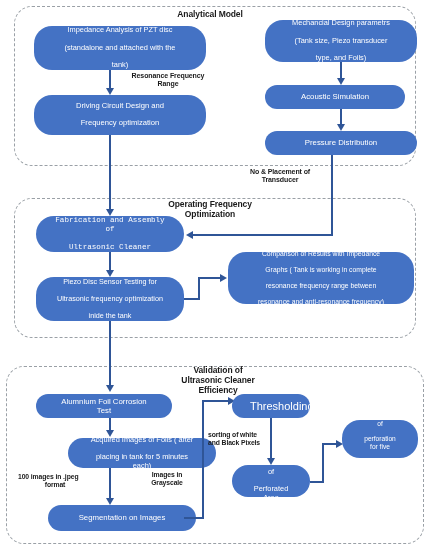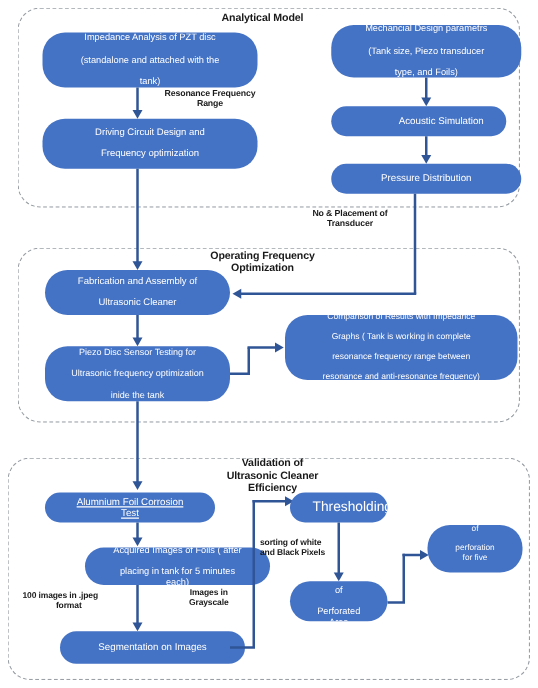--- a/index.html
+++ b/index.html
@@ -135,21 +135,21 @@
     <span>
       <span>Mechancial Design parametrs</span><br>
       <span>(Tank size, Piezo transducer</span><br>
       <span>type, and Foils)</span>
     </span>
   </div>
 
   <div class="ln v" style="left:340px; top:62px; height:18px;"></div>
   <div class="arrow down" style="left:336.5px; top:78px;"></div>
 
-  <div class="box" style="left:265px; top:85px; width:140px; height:24px; font-size:7.8px;text-align:right;">
+  <div class="box" style="left:265px; top:85px; width:140px; height:24px; font-size:7.8px;">
     <span>Acoustic Simulation</span>
   </div>
 
   <div class="ln v" style="left:340px; top:109px; height:17px;"></div>
   <div class="arrow down" style="left:336.5px; top:124px;"></div>
 
   <div class="box" style="left:265px; top:131px; width:152px; height:24px; font-size:7.8px;">
     <span>Pressure Distribution</span>
   </div>
 
@@ -158,21 +158,21 @@
 
   <div class="ln v" style="left:331px; top:155px; height:80px;"></div>
   <div class="ln h" style="left:192px; top:234px; width:141px;"></div>
   <div class="arrow left" style="left:186px; top:230.5px;"></div>
 
   <div class="edge-label" style="left:230px; top:168px; width:100px; font-size:7px;">
     <div>No &amp; Placement of</div>
     <div>Transducer</div>
   </div>
 
-  <div class="box" style="left:36px; top:216px; width:148px; height:36px; font-size:7.6px;">
+  <div class="box" style="left:36px; top:216px; width:148px; height:36px; font-size:7.6px;font-family:Liberation Mono, monospace;">
     <span>
       <span>Fabrication and Assembly of</span><br>
       <span>Ultrasonic Cleaner</span>
     </span>
   </div>
 
   <div class="ln v" style="left:109px; top:252px; height:20px;"></div>
   <div class="arrow down" style="left:105.5px; top:270px;"></div>
 
   <div class="box" style="left:36px; top:277px; width:148px; height:44px; font-size:7.2px;">
@@ -193,21 +193,21 @@
       <span>Comparison of Results with Impedance</span><br>
       <span>Graphs ( Tank is working in complete</span><br>
       <span>resonance frequency range between</span><br>
       <span>resonance and anti-resonance frequency)</span>
     </span>
   </div>
 
   <div class="ln v" style="left:109px; top:321px; height:66px;"></div>
   <div class="arrow down" style="left:105.5px; top:385px;"></div>
 
-  <div class="box" style="left:36px; top:394px; width:136px; height:24px; font-size:7.8px;text-decoration:underline;">
+  <div class="box" style="left:36px; top:394px; width:136px; height:24px; font-size:7.8px;">
     <span>Alumnium Foil Corrosion Test</span>
   </div>
 
   <div class="ln v" style="left:109px; top:418px; height:14px;"></div>
   <div class="arrow down" style="left:105.5px; top:430px;"></div>
 
   <div class="box" style="left:36px; top:438px; width:148px; height:30px; font-size:7.4px;margin-left:32px;">
     <span>
       <span>Acquired Images of Foils ( after</span><br>
       <span>placing in tank for 5 minutes each)</span>

